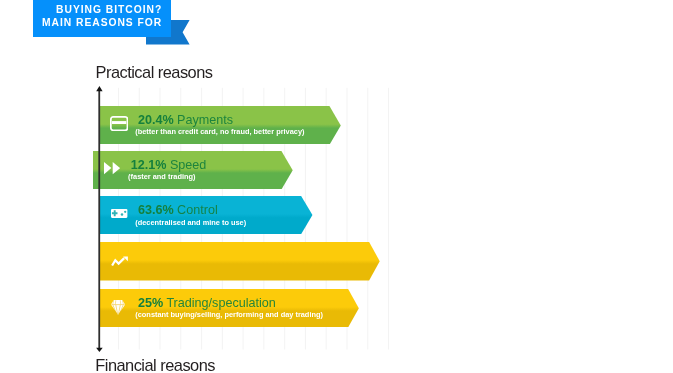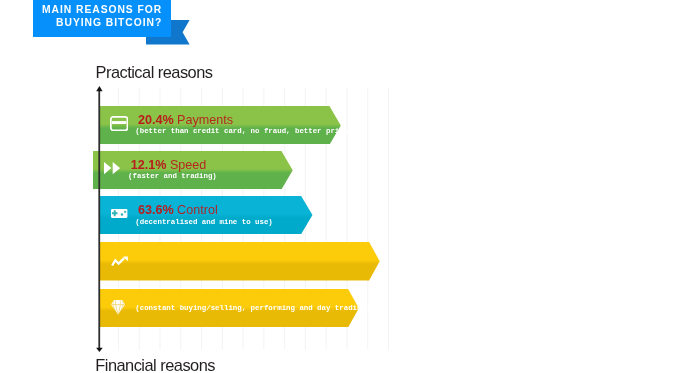--- a/index.html
+++ b/index.html
@@ -19,24 +19,24 @@
   #grid{position:absolute;left:0;top:0;width:673px;height:373px;z-index:0;}
   #axis{position:absolute;left:92px;top:84.4px;width:15px;height:270px;z-index:4;}
 
   .bar{position:absolute;z-index:2;}
   .bar .svgwrap{position:absolute;inset:0;}
   .bar .icon{position:absolute;left:7.9px;top:-1.6px;width:22px;height:100%;
              display:flex;align-items:center;justify-content:center;}
   .bar .icon svg{flex:none;display:block;}
   .bar .txt{position:absolute;left:37.7px;top:0;height:100%;display:flex;
             flex-direction:column;justify-content:center;}
-  .ln1{color:#b91c1c;font-size:12.6px;line-height:13.5px;white-space:nowrap;}
+  .ln1{color:#15803d;font-size:12.6px;line-height:13.5px;white-space:nowrap;}
   .ln1 b{font-weight:bold;}
   .ln1 span{font-weight:normal;opacity:.93;}
-  .ln2{color:#fff;font-size:7.4px;font-weight:bold;line-height:9px;white-space:nowrap;margin-left:-2.6px;font-family:Liberation Mono, monospace;}
+  .ln2{color:#fff;font-size:7.4px;font-weight:bold;line-height:9px;white-space:nowrap;margin-left:-2.6px;}
 
   .caption{position:absolute;color:#231f20;font-size:16.4px;letter-spacing:-0.52px;white-space:nowrap;z-index:4;}
   #cap-top{left:95.6px;top:63px;text-align:center;}
   #cap-bot{left:95.3px;top:356.3px;}
 </style>
 </head>
 <body>
 
 <div class="stage">
 
@@ -52,22 +52,22 @@
       <line x1="284.66" y1="87.8" x2="284.66" y2="349.5" stroke="#f3f3f3" stroke-width="1"></line>
       <line x1="305.43" y1="87.8" x2="305.43" y2="349.5" stroke="#f3f3f3" stroke-width="1"></line>
       <line x1="326.20" y1="87.8" x2="326.20" y2="349.5" stroke="#f3f3f3" stroke-width="1"></line>
       <line x1="346.97" y1="87.8" x2="346.97" y2="349.5" stroke="#f3f3f3" stroke-width="1"></line>
       <line x1="367.74" y1="87.8" x2="367.74" y2="349.5" stroke="#f3f3f3" stroke-width="1"></line>
       <line x1="388.51" y1="87.8" x2="388.51" y2="349.5" stroke="#f3f3f3" stroke-width="1"></line>
     </svg>
 
   <div id="banner">
     <div id="banner-text">
+      <div>BUYING BITCOIN?</div>
       <div>MAIN REASONS FOR</div>
-      <div>BUYING BITCOIN?</div>
     </div>
   </div>
   <svg id="ribbon-tail" viewBox="0 0 43.6 24.5">
     <path d="M0 0 H43.6 L36.6 12.25 L43.6 24.5 H0 Z" fill="#1177CC"></path>
   </svg>
 
   <svg id="axis" viewBox="0 0 15 270">
       <line x1="7.25" y1="4" x2="7.25" y2="264" stroke="#2f2f2f" stroke-width="1.8"></line>
       <path d="M7.4 2.0 L10.6 7.3 L4.2 7.3 Z" fill="#141414"></path>
       <path d="M7.4 268 L10.7 263.7 L4.1 263.7 Z" fill="#141414"></path>
@@ -191,17 +191,18 @@
               <path d="M4.8 0.25 L4.3 4.35" stroke-width="0.42"></path>
               <path d="M9.3 0.25 L9.8 4.35" stroke-width="0.42"></path>
               <path d="M1.9 4.9 L5.45 13.6" stroke-width="0.5"></path>
               <path d="M12.2 4.9 L8.65 13.6" stroke-width="0.5"></path>
               <path d="M4.8 4.9 L6.55 13.9" stroke-width="0.5"></path>
               <path d="M9.3 4.9 L7.55 13.9" stroke-width="0.5"></path>
             </g>
           </svg>
         </div>
         <div class="txt">
+          <div class="ln1"><b>25%</b> <span>Trading/speculation</span></div>
           <div class="ln2">(constant buying/selling, performing and day trading)</div>
         </div>
       </div>
     </div>
 </div>
 
 </body></html>

